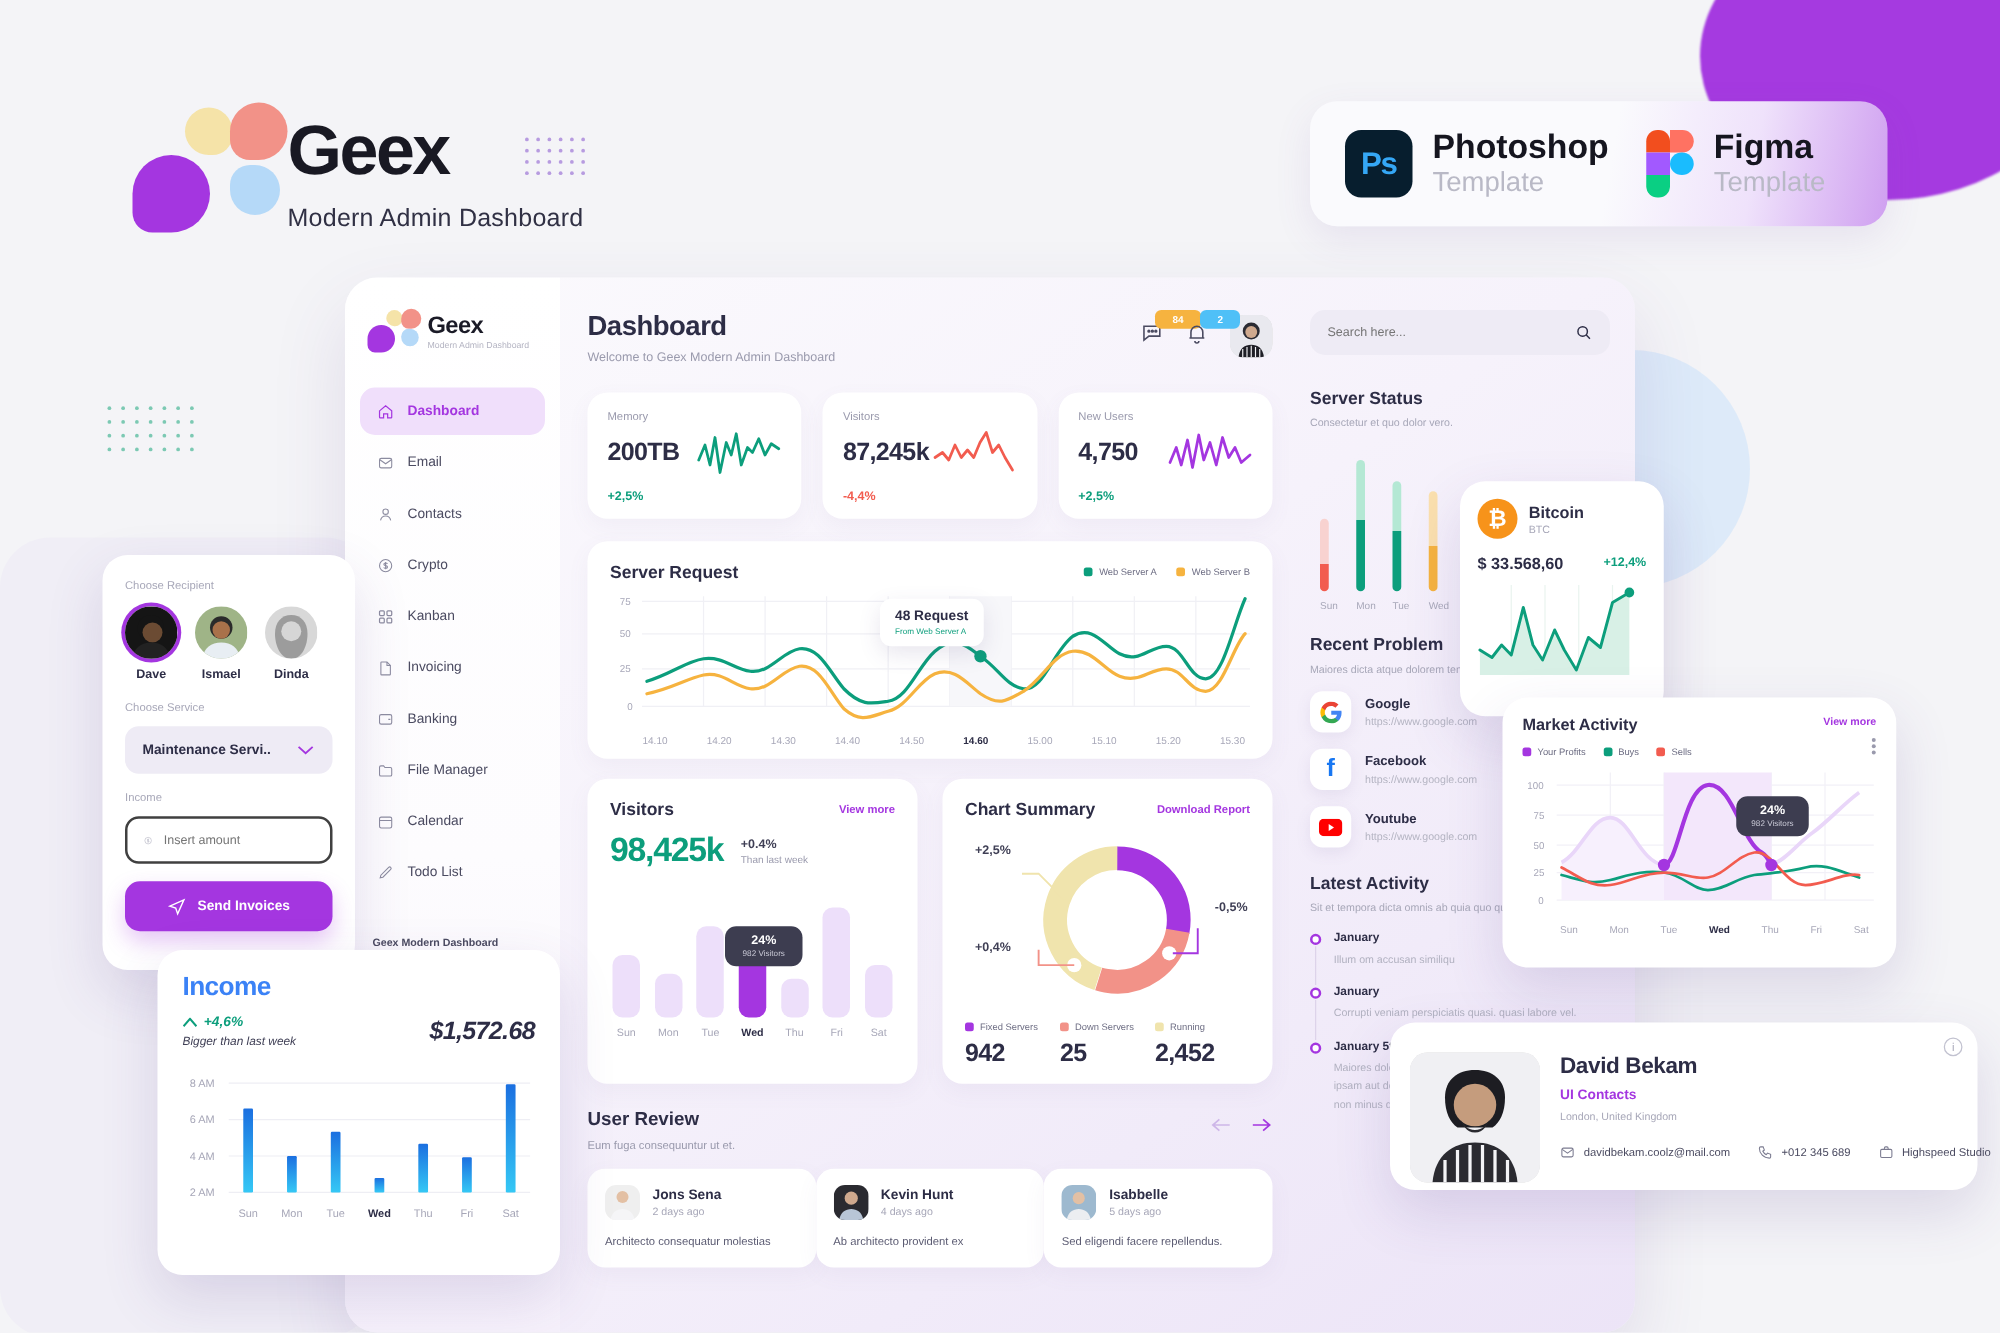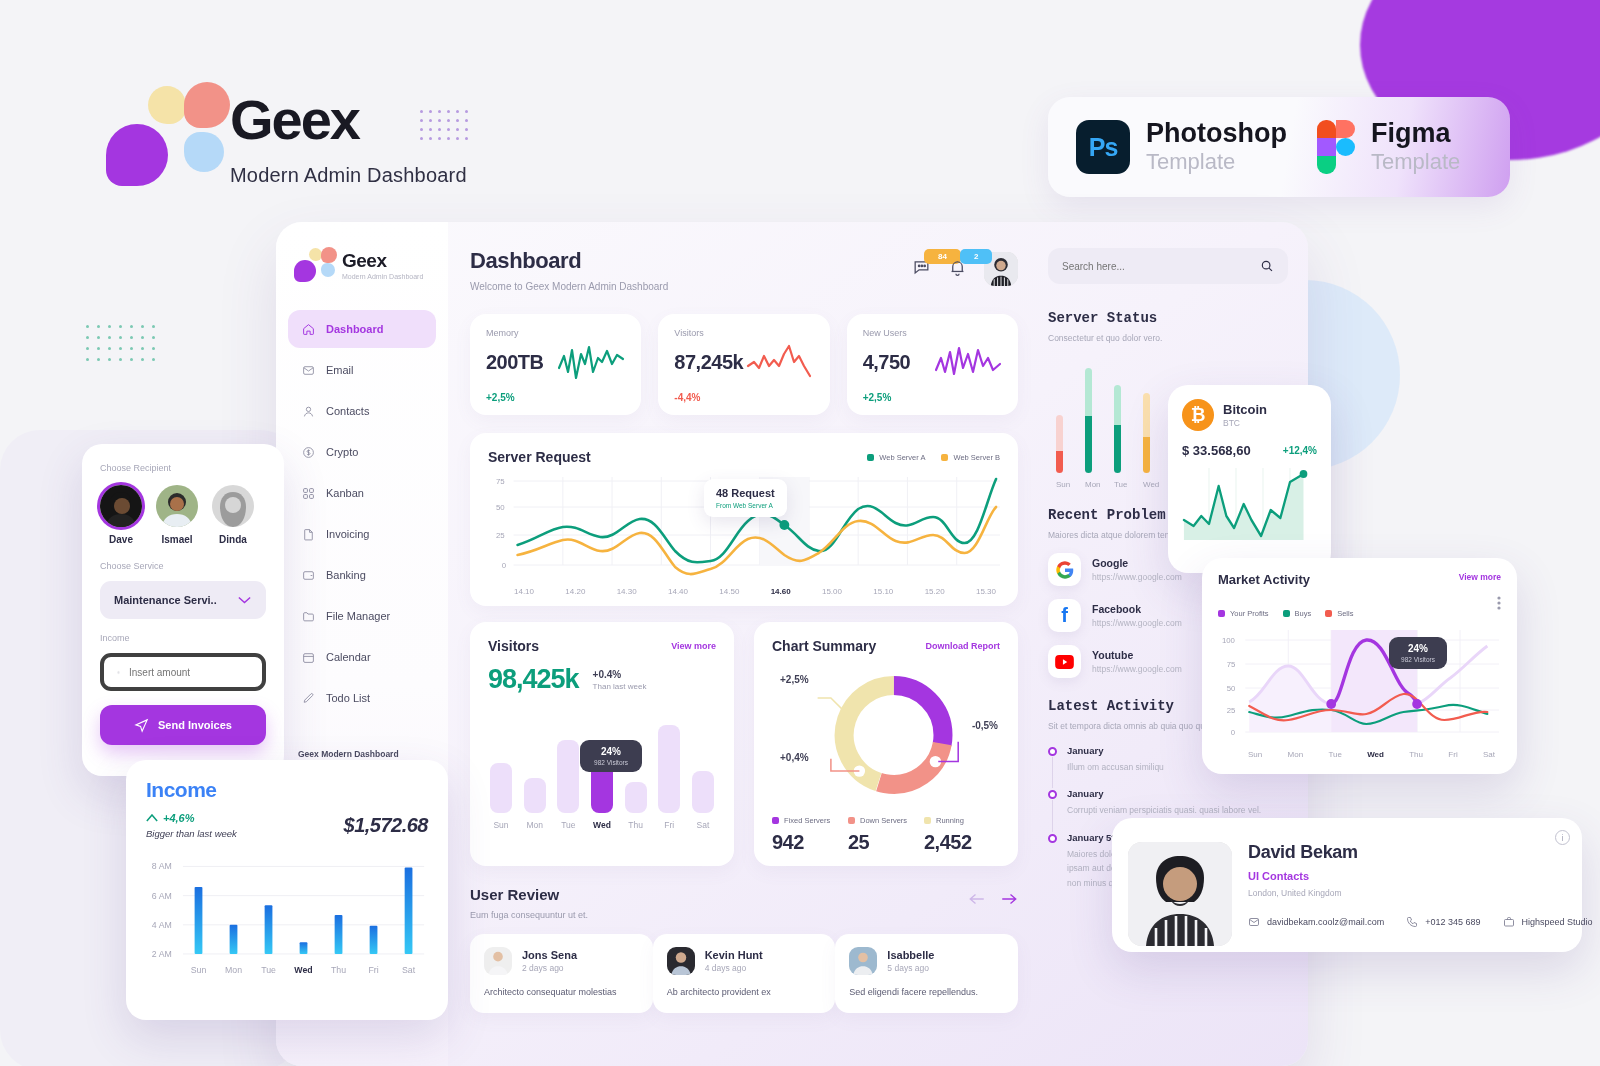--- a/index.html
+++ b/index.html
@@ -41,21 +41,21 @@
   .brand-name { font-size: 56px; font-weight: 800; letter-spacing: -2px; color: #191923; line-height: 1; }
   .brand-sub  { font-size: 20px; color: #303044; margin-top: 16px; letter-spacing: .2px; }
   .dotgrid { display: grid; gap: 6px; }
   .dotgrid span { width: 3px; height: 3px; border-radius: 50%; background: #b79be0; display: block; }
   .dots-top { position: absolute; left: 420px; top: 110px; grid-template-columns: repeat(6, 3px); }
   .dots-mid { position: absolute; left: 86px; top: 325px; grid-template-columns: repeat(7, 3px); gap: 8px; }
   .dots-mid span { background: #7cc9b3; }
 
   
   .tpl-bar {
-    position: absolute; left: 1048px; top: 97px; width: 462px; height: 100px;
+    position: absolute; left: 1048px; top: 81px; width: 462px; height: 100px;
     border-radius: 22px;
     background: linear-gradient(100deg, #fafafd 0%, #fafafd 52%, #efe2fb 76%, #cf9ff0 100%);
     box-shadow: 0 10px 30px rgba(120,80,170,.10);
     display: flex; align-items: center; padding: 0 28px; gap: 30px;
   }
   .tpl-item { display: flex; align-items: center; gap: 16px; }
   .ps-icon { width: 54px; height: 54px; border-radius: 13px; background: #071e2e;
              display: flex; align-items: center; justify-content: center;
              color: #35a7f5; font-size: 25px; font-weight: 700; letter-spacing: -1px; }
   .fig-icon { position: relative; width: 38px; height: 54px; }
@@ -176,21 +176,21 @@
   .ur-name { font-size: 11px; font-weight: 700; color: #2d2d46; }
   .ur-when { font-size: 8.5px; color: #a7a7b8; margin-top: 2px; }
   .ur-body { font-size: 9px; color: #5b5b72; margin-top: 11px; line-height: 1.5; }
 
   
   .right { width: 268px; flex: none; padding: 26px 20px 0 8px; }
   .search { height: 36px; border-radius: 12px; background: #eeebf5; display: flex;
             align-items: center; padding: 0 14px; justify-content: space-between; }
   .search input { border: 0; background: transparent; outline: none; font-size: 10px;
                   color: #6d6d83; font-family: inherit; width: 150px; }
-  .r-title { font-size: 14px; font-weight: 700; color: #2d2d46; margin-top: 26px; font-family: Liberation Mono, monospace; }
+  .r-title { font-size: 14px; font-weight: 700; color: #2d2d46; margin-top: 26px; }
   .r-sub { font-size: 8.5px; color: #a7a7b8; margin-top: 7px; }
   .ss-chart { display: flex; gap: 22px; align-items: flex-end; height: 112px; margin-top: 18px; padding-left: 8px; }
   .ss-stick { width: 7px; border-radius: 4px; position: relative; overflow: hidden; }
   .ss-lab { display: flex; gap: 22px; padding-left: 8px; margin-top: 7px; }
   .ss-lab span { width: 7px; font-size: 8px; color: #a7a7b8; text-align: center; }
   .rp-item { display: flex; align-items: center; gap: 11px; margin-top: 13px; }
   .rp-icon { width: 33px; height: 33px; border-radius: 10px; background: #fff; flex: none;
              display: flex; align-items: center; justify-content: center;
              box-shadow: 0 4px 12px rgba(110,90,150,.10); font-weight: 800; font-size: 16px; }
   .rp-name { font-size: 10.5px; font-weight: 700; color: #2d2d46; }
@@ -209,21 +209,21 @@
   .inv { left: 82px; top: 444px; width: 202px; height: 332px; padding: 19px 18px; }
   .inv-lab { font-size: 9px; color: #a7a7b8; }
   .recips { display: flex; gap: 14px; margin-top: 12px; }
   .recip { text-align: center; }
   .recip .pic { width: 42px; height: 42px; border-radius: 50%; overflow: hidden; }
   .recip.sel .pic { box-shadow: 0 0 0 3px #a436e0; }
   .recip .nm { font-size: 10px; font-weight: 700; color: #2d2d46; margin-top: 7px; }
   .sel-box { height: 38px; border-radius: 11px; background: #eeebf5; display: flex;
              align-items: center; justify-content: space-between; padding: 0 14px; margin-top: 10px; }
   .sel-box span { font-size: 11px; font-weight: 700; color: #2d2d46; }
-  .amt-box { height: 38px; border-radius: 11px; border: 4px solid #404040; background: #fff;
+  .amt-box { height: 38px; border-radius: 11px; border: 2px solid #404040; background: #fff;
              display: flex; align-items: center; gap: 9px; padding: 0 13px; margin-top: 10px; }
   .amt-box input { border: 0; outline: none; font-size: 10px; color: #a7a7b8;
                    font-family: inherit; background: transparent; width: 120px; }
   .send-btn { height: 40px; border-radius: 12px; background: #a436e0; color: #fff;
               display: flex; align-items: center; justify-content: center; gap: 9px;
               font-size: 11px; font-weight: 700; margin-top: 14px; cursor: pointer;
               box-shadow: 0 8px 18px rgba(164,54,224,.28); }
   
   .inc { left: 126px; top: 760px; width: 322px; height: 260px; padding: 18px 20px; }
   .inc-title { font-size: 21px; font-weight: 700; color: #3b82f6; letter-spacing: -.5px; }
@@ -239,21 +239,21 @@
   .btc-n { font-size: 13px; font-weight: 700; color: #2d2d46; }
   .btc-s { font-size: 8.5px; color: #a7a7b8; margin-top: 1px; }
   .btc-row { display: flex; align-items: center; justify-content: space-between; margin-top: 12px; }
   .btc-price { font-size: 13px; font-weight: 700; color: #2d2d46; }
   .btc-chg { font-size: 10px; font-weight: 700; color: #0c9e7c; }
   
   .mkt { left: 1202px; top: 558px; width: 315px; height: 216px; padding: 14px 16px 0 16px; overflow: hidden; }
   .mkt-head { display: flex; align-items: flex-start; justify-content: space-between; }
   .mkt-title { font-size: 13px; font-weight: 700; color: #2d2d46; }
   .mkt-link { font-size: 8.5px; color: #a436e0; font-weight: 700; }
-  .mkt-legend { display: flex; gap: 14px; margin-top: 22px; }
+  .mkt-legend { display: flex; gap: 14px; margin-top: 10px; }
   .mkt-x { display: flex; justify-content: space-between; padding: 2px 6px 0 30px; }
   .mkt-x span { font-size: 8px; color: #a7a7b8; }
   .mkt-x span.sel { color: #2d2d46; font-weight: 700; }
   
   .prof { left: 1112px; top: 818px; width: 470px; height: 134px; padding: 24px 16px; display: flex; gap: 16px; }
   .prof-pic { width: 104px; height: 104px; border-radius: 14px; overflow: hidden; flex: none; background: #ddd; }
   .prof-name { font-size: 18px; font-weight: 700; color: #2d2d46; letter-spacing: -.3px; }
   .prof-role { font-size: 11px; font-weight: 700; color: #a436e0; margin-top: 7px; }
   .prof-loc { font-size: 8.5px; color: #a7a7b8; margin-top: 6px; }
   .prof-meta { display: flex; gap: 22px; margin-top: 18px; }

